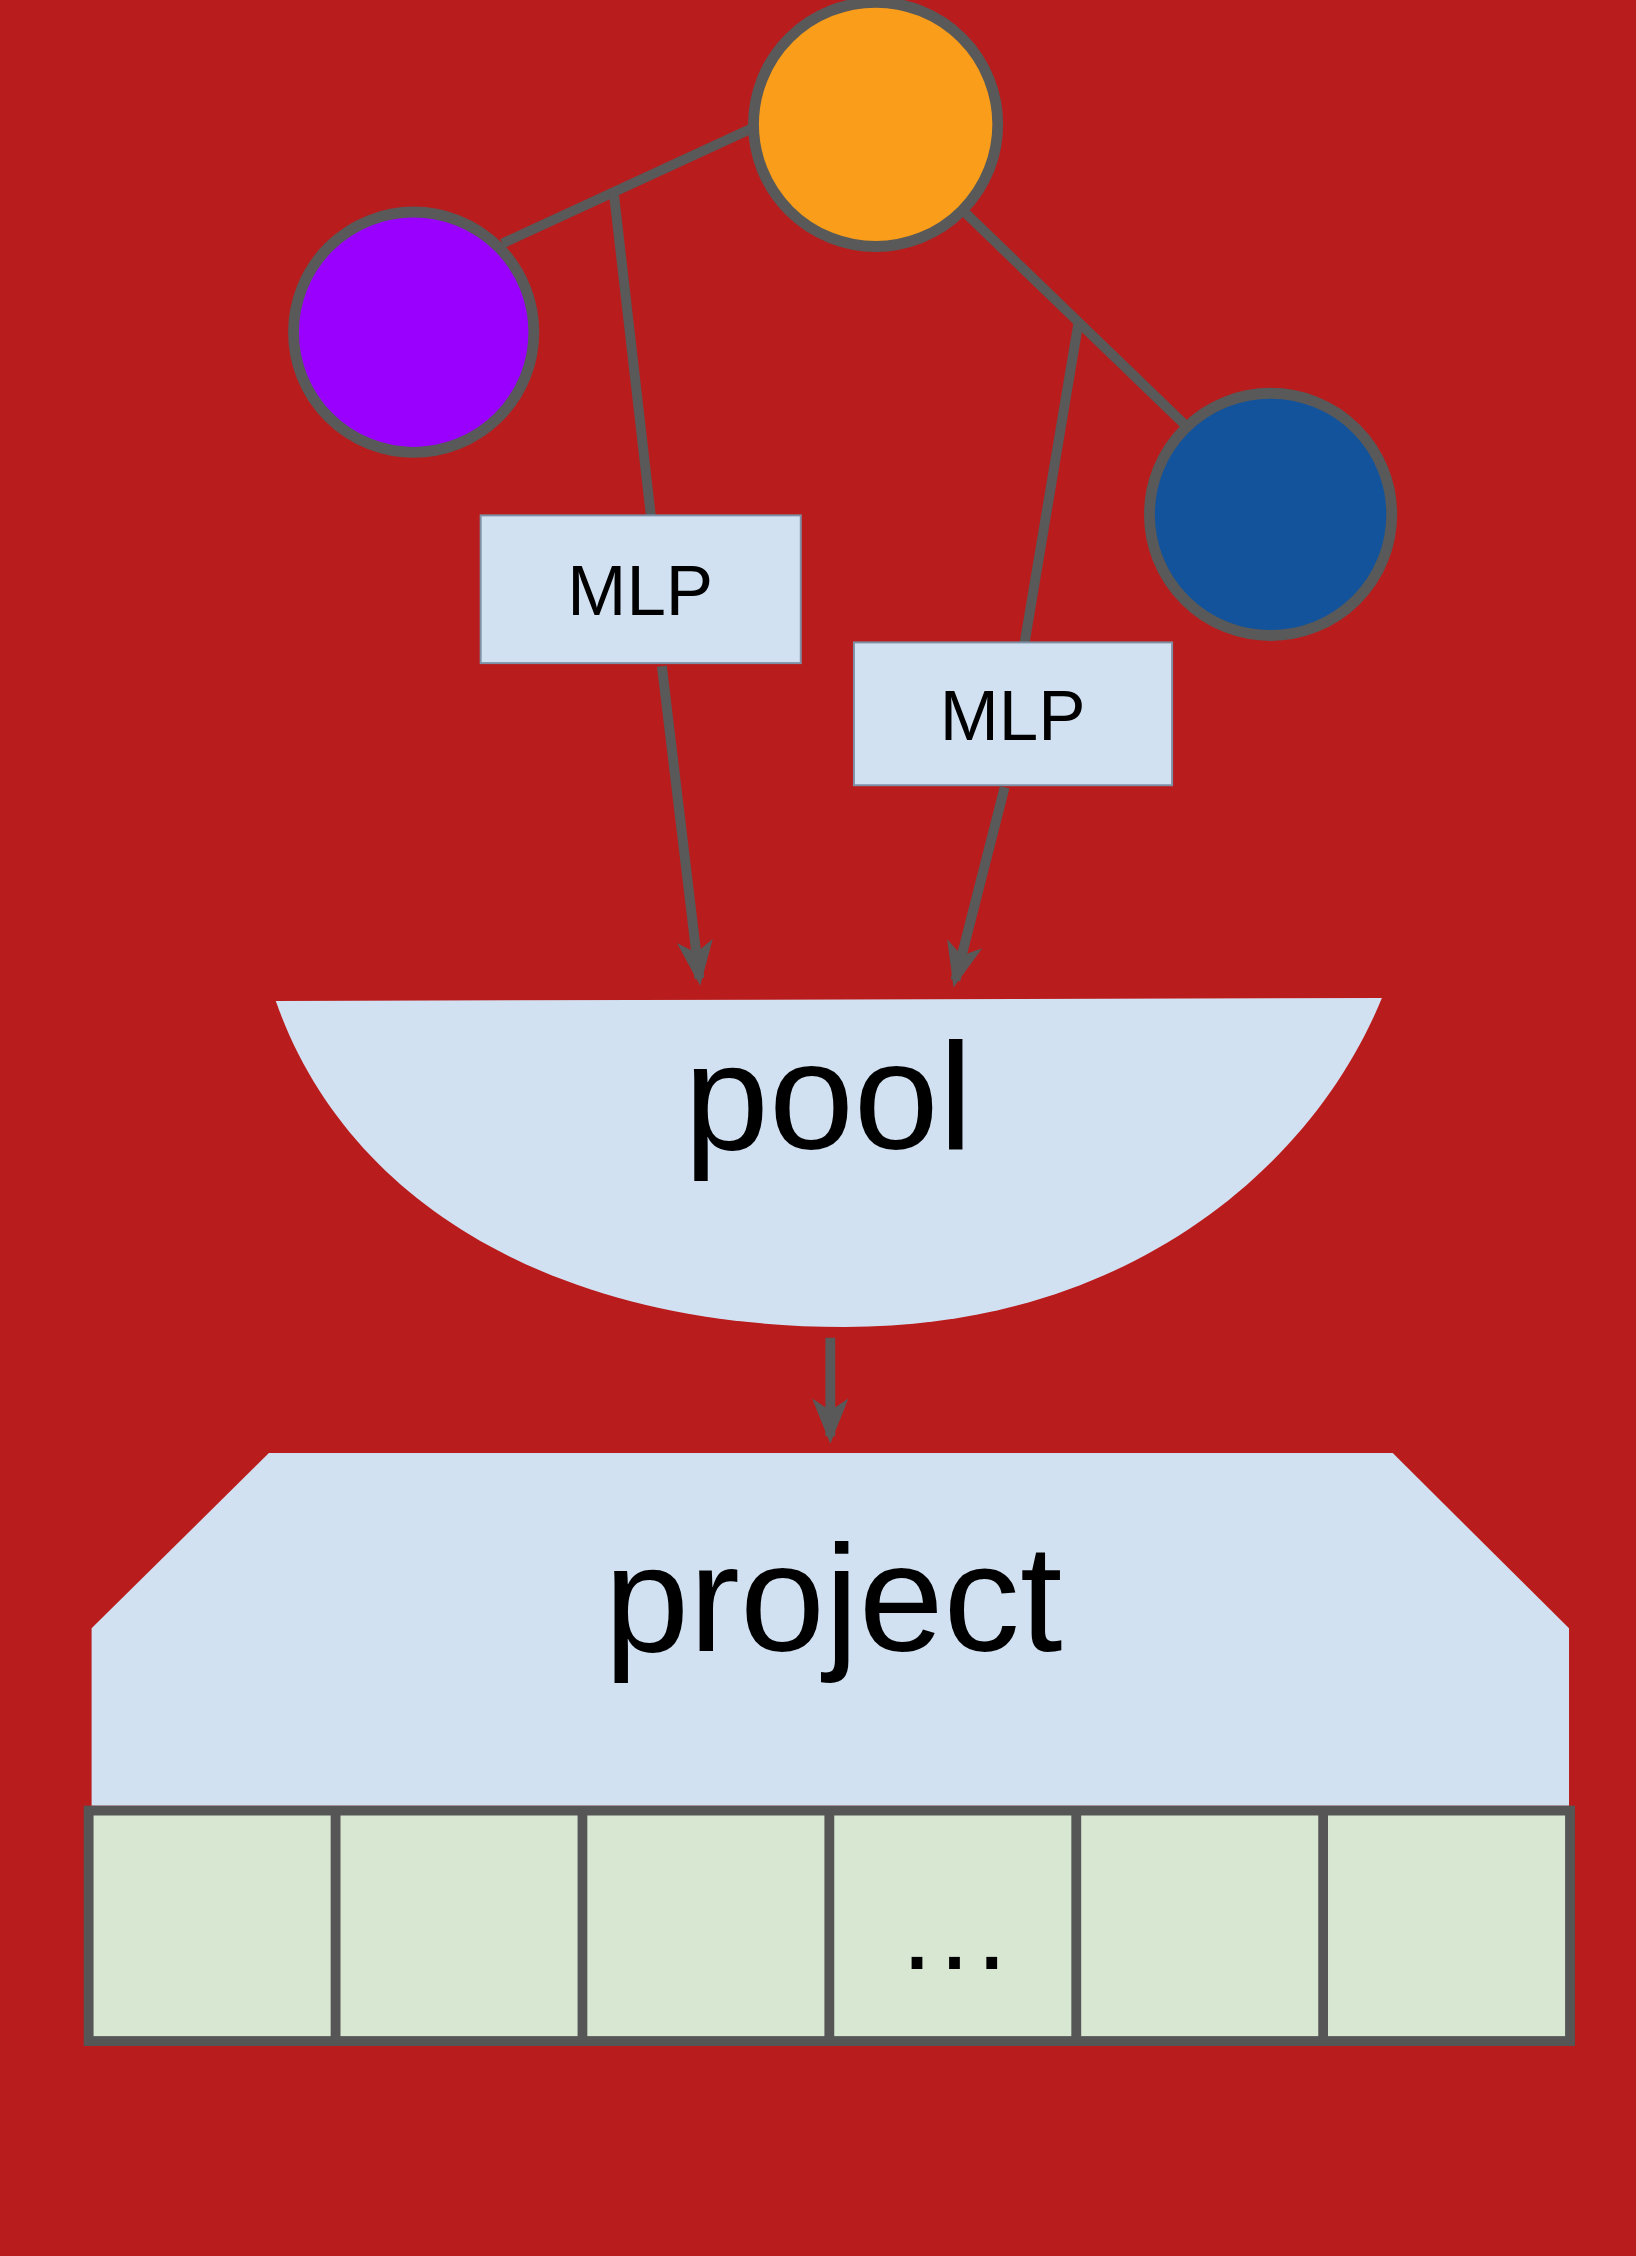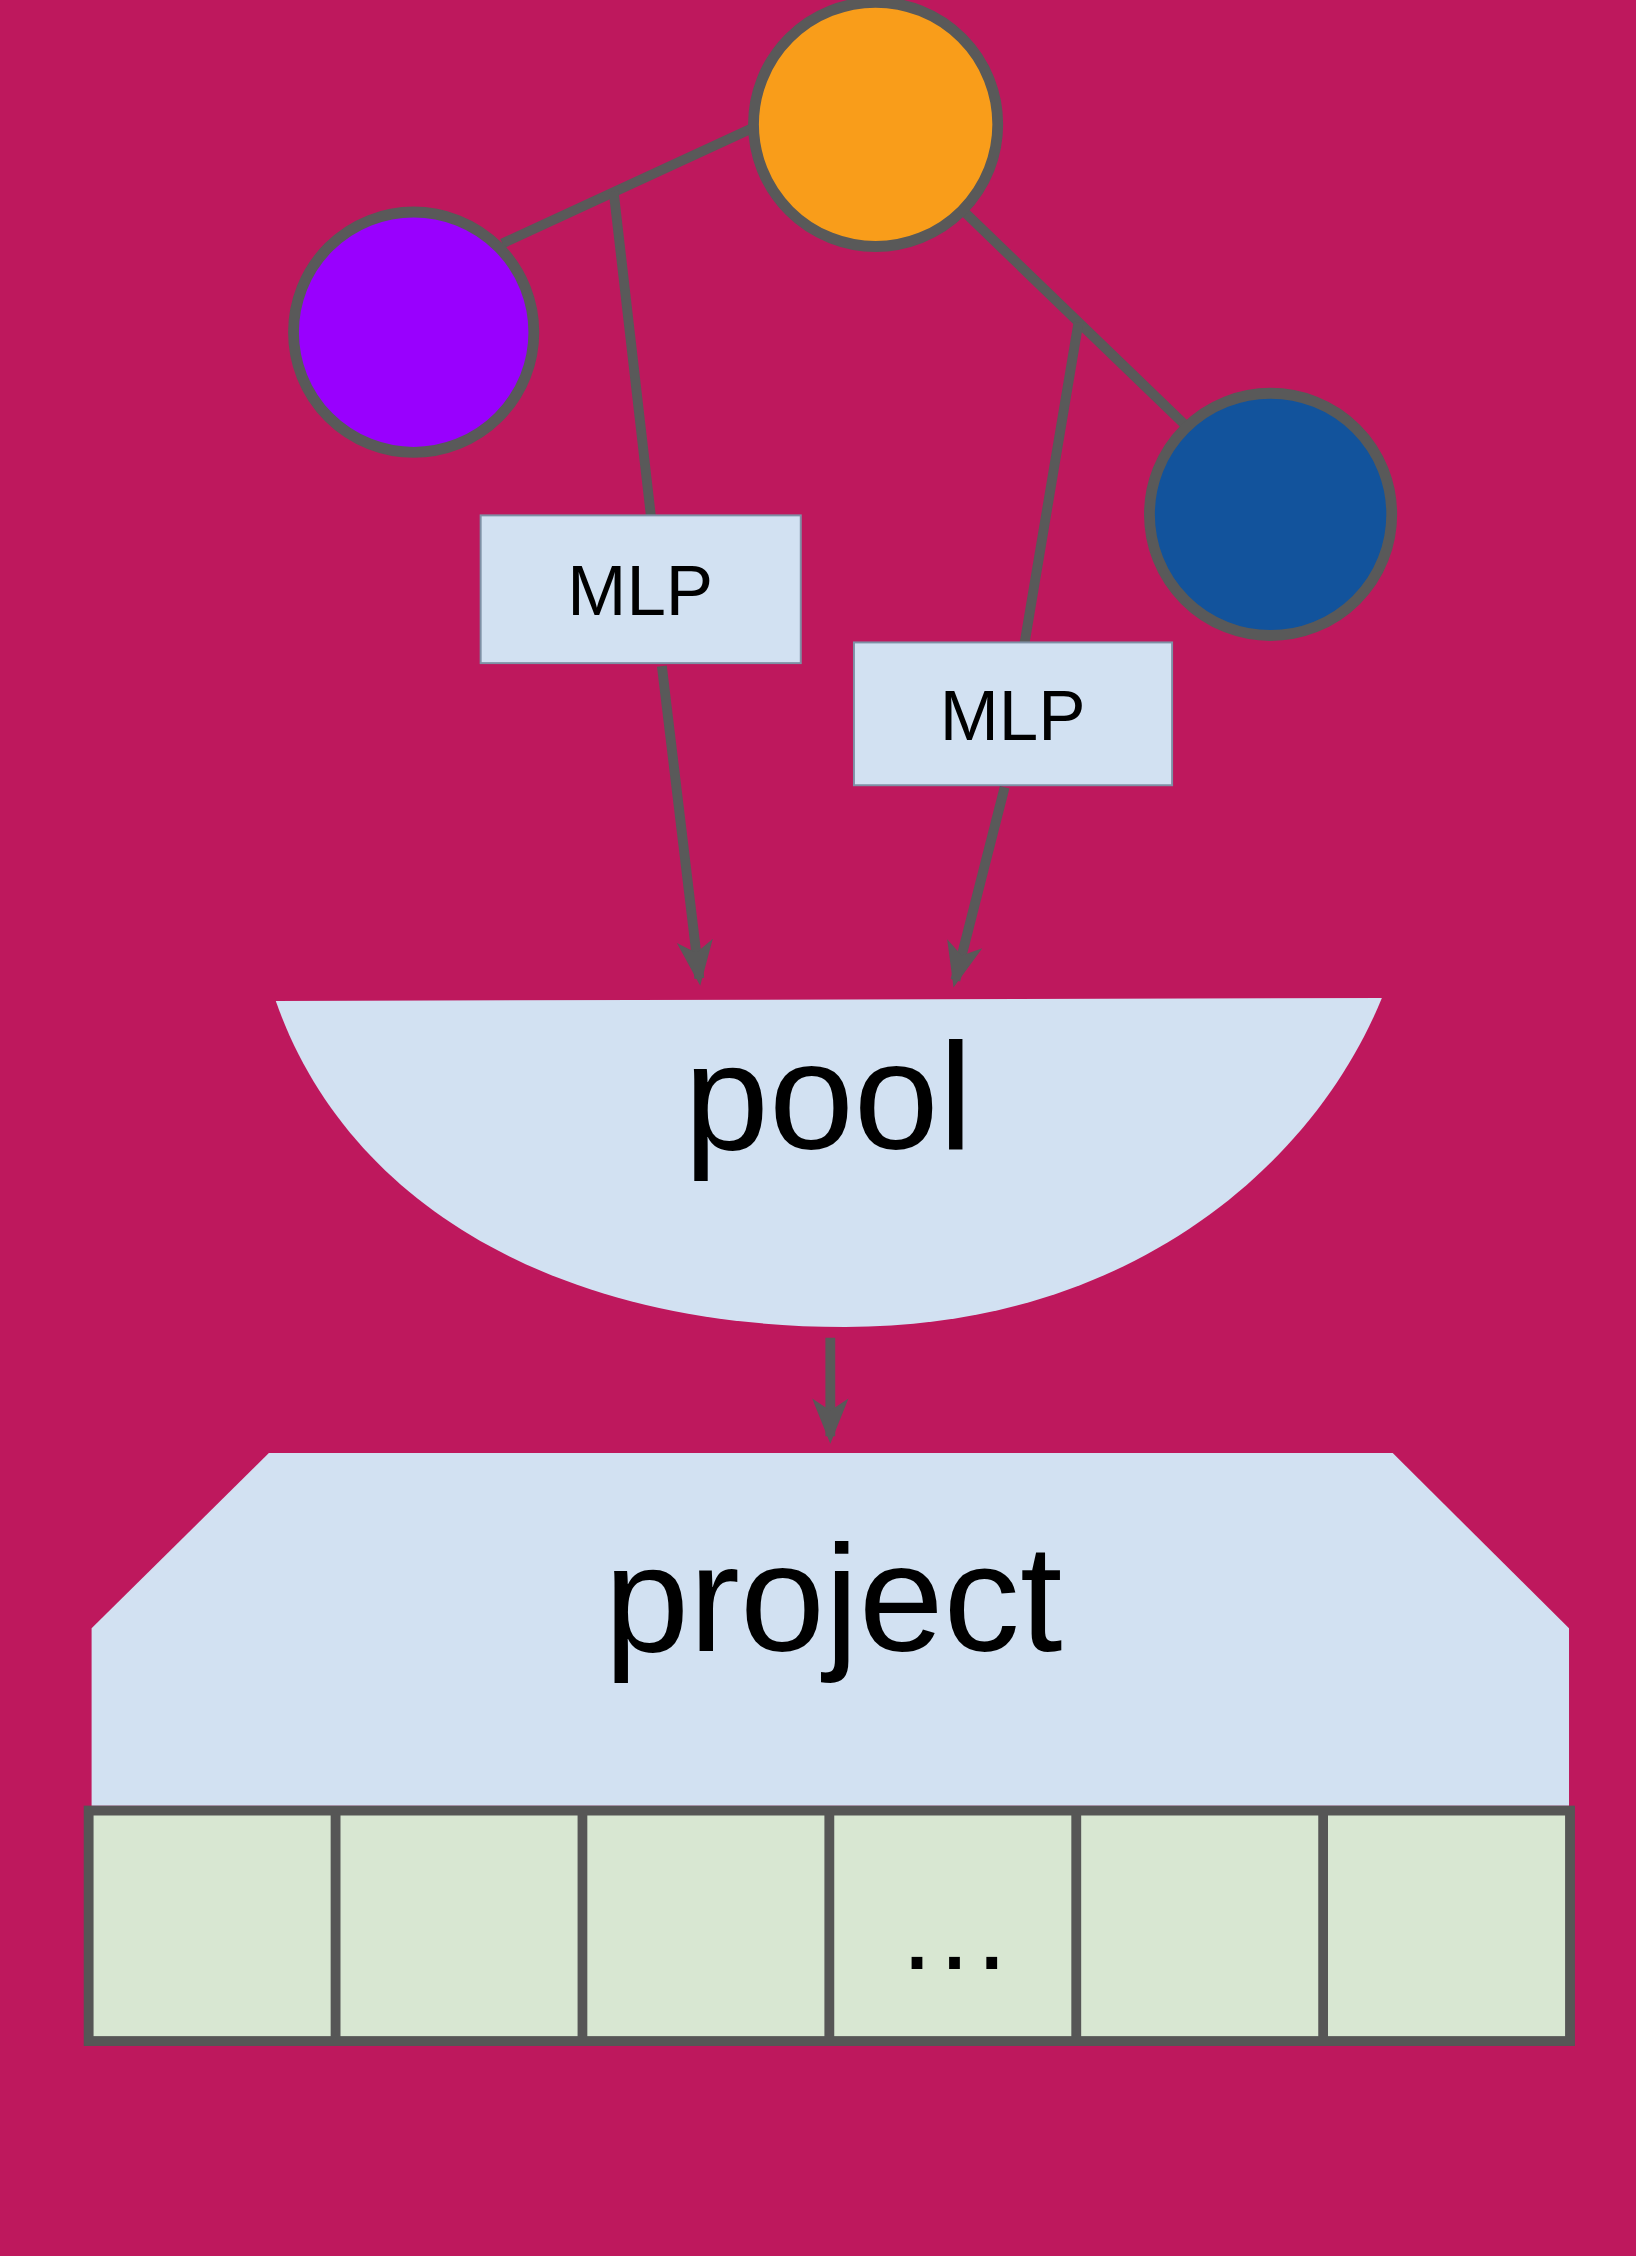--- a/index.html
+++ b/index.html
@@ -1,20 +1,20 @@
 <!DOCTYPE html>
 <html><head>
 <meta charset="utf-8">
 <style>
   html, body { margin: 0; padding: 0; background: #000; }
   .stage {
     position: relative;
     width: 1636px;
     height: 2257px;
-    background: #be185d;
+    background: #b91c1c;
     overflow: hidden;
     font-family: "Liberation Sans", sans-serif;
   }
   svg { display: block; }
   .node { stroke: #595959; stroke-width: 11; }
   .edge, .arrow { fill: none; stroke-linecap: butt; }
   .edge { stroke-width: 10; }
   .arrow { stroke-width: 10; }
   .panel { stroke: none; }
   .panel-stroked { stroke: #7e90a5; stroke-width: 2; }

